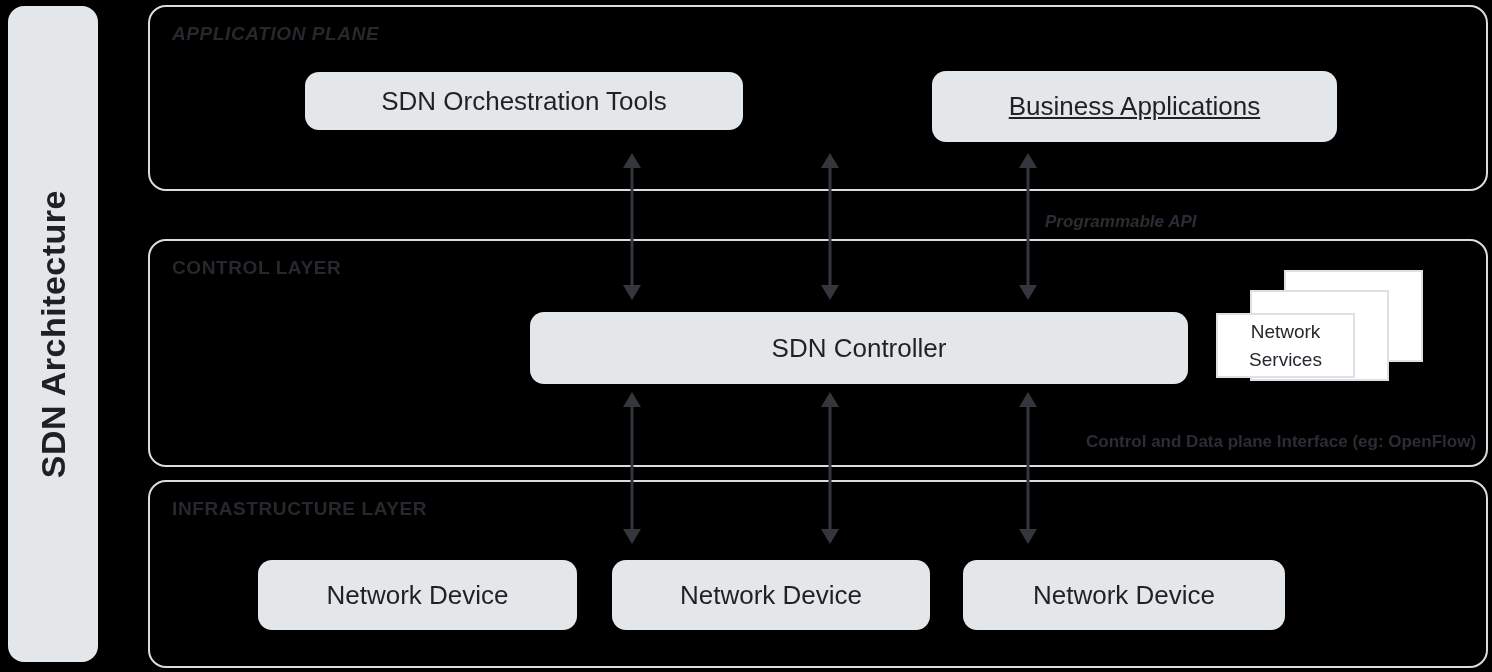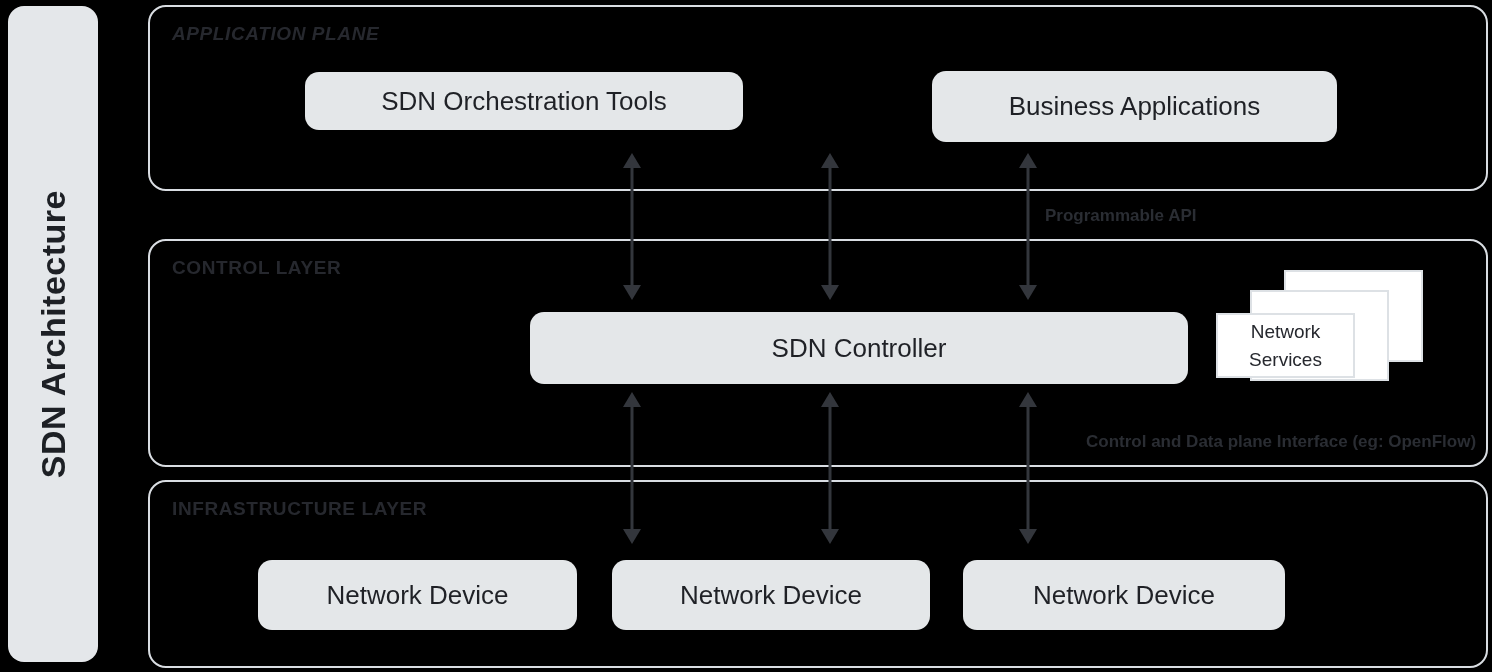--- a/index.html
+++ b/index.html
@@ -79,26 +79,26 @@
 <div class="canvas">
 
   <div class="sidebar">
     <div class="sidebar-title">SDN Architecture</div>
   </div>
 
   <div class="layer" style="top:5px;height:186px;font-style:italic;">
     <div class="layer-title">APPLICATION PLANE</div>
   </div>
   <div class="node" style="left:305px;top:72px;width:438px;height:58px;">SDN Orchestration Tools</div>
-  <div class="node" style="left:932px;top:71px;width:405px;height:71px;">Business Applications</div>
+  <div class="node" style="left:932px;top:71px;width:405px;height:71px;text-decoration:underline;">Business Applications</div>
 
   <div class="layer" style="top:239px;height:228px;">
     <div class="layer-title">CONTROL LAYER</div>
   </div>
-  <div class="annot" style="left:1045px;top:206px;">Programmable API</div>
+  <div class="annot" style="left:1045px;top:212px;font-style:italic;">Programmable API</div>
   <div class="node" style="left:492px;top:312px;width:658px;height:72px;margin-left:38px;">SDN Controller</div>
 
   <div class="card" style="left:1284px;top:270px;height:92px;"></div>
   <div class="card" style="left:1250px;top:290px;height:91px;"></div>
   <div class="card front" style="left:1216px;top:313px;height:65px;">Network Services</div>
 
   <div class="layer" style="top:480px;height:188px;">
     <div class="layer-title">INFRASTRUCTURE LAYER</div>
   </div>
   <div class="annot" style="left:1038px;top:432px;margin-left:48px;">Control and Data plane Interface (eg: OpenFlow)</div>

